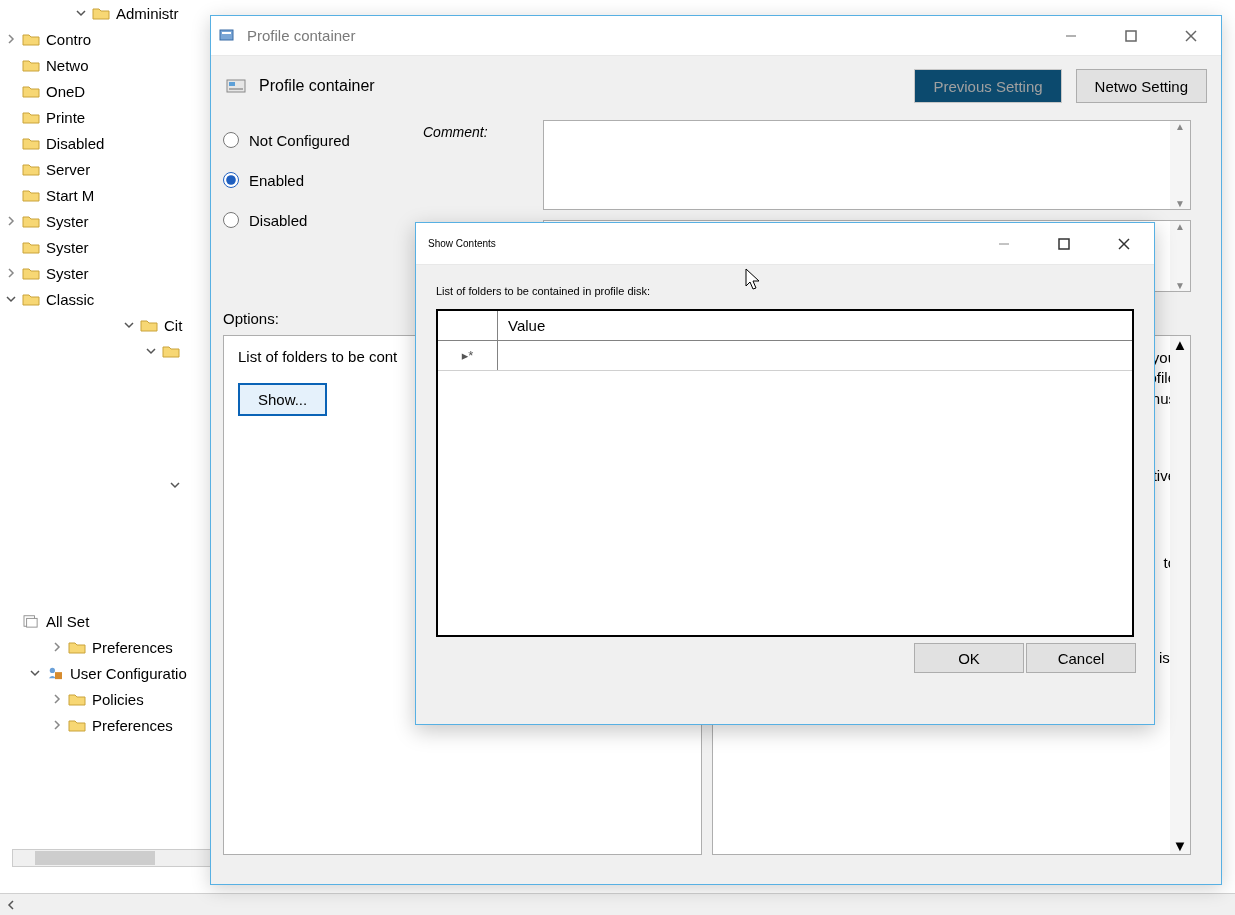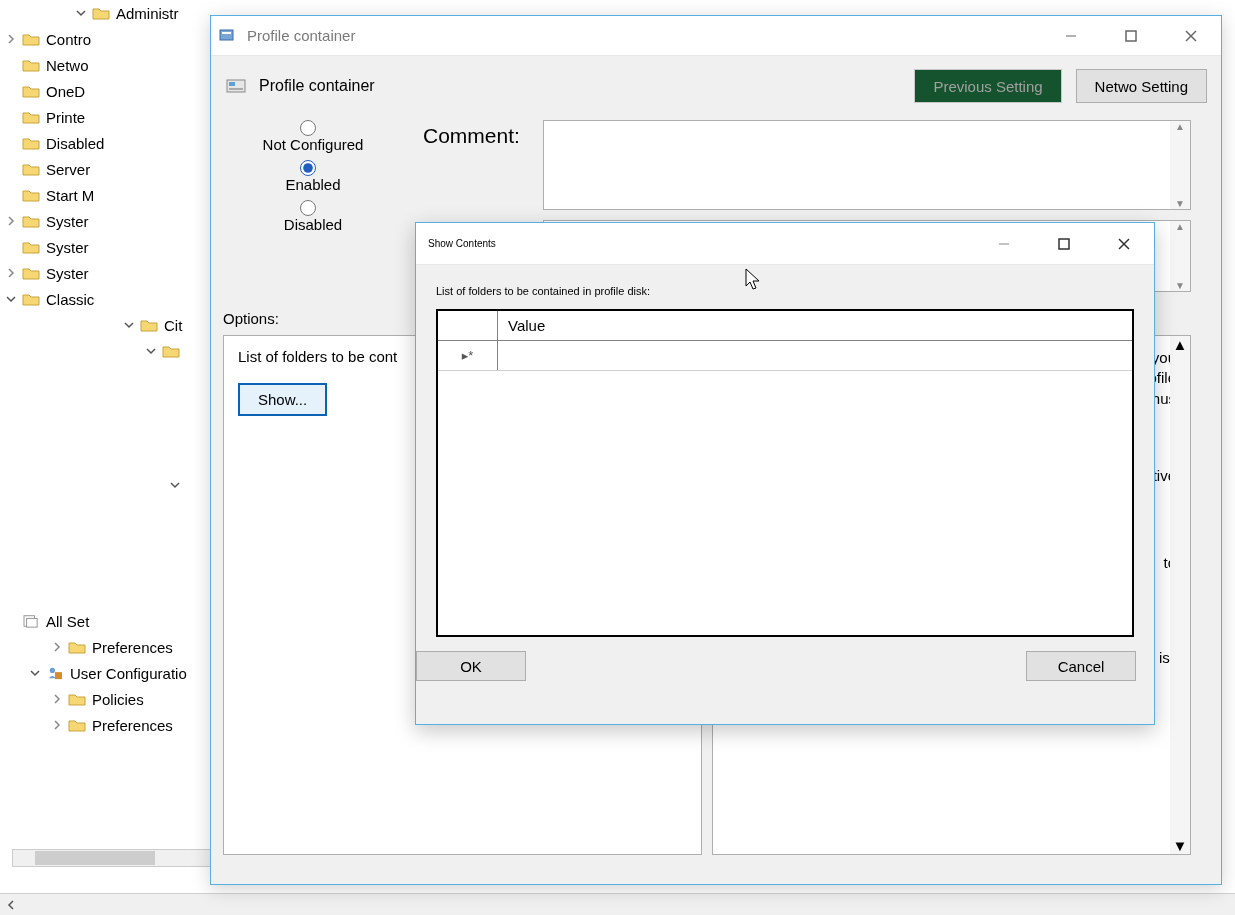--- a/index.html
+++ b/index.html
@@ -65,30 +65,30 @@
 .setting-header {
   display:flex; align-items:center; height:60px; padding:0 14px;
 }
 .setting-header .setting-icon { width:24px; height:24px; margin-right:10px; }
 .setting-header .setting-name { flex:1; font-size:16px; }
 .hdr-btn {
   height:34px; padding:0 18px; margin-left:14px;
   background:#e1e1e1; border:1px solid #adadad; font-size:15px;
   display:flex; align-items:center; justify-content:center;
 }
-.hdr-btn.disabled { color:#a0a0a0; background:#14532d; border-color:#c7c7c7; }
+.hdr-btn.disabled { color:#a0a0a0; background:#0c4a6e; border-color:#c7c7c7; }
 
 
 .config-area { display:flex; padding:4px 30px 0 12px; gap:20px; }
 .radio-col { width:180px; }
-.radio-row { display:flex; align-items:center; height:40px; font-size:15px;flex-direction:column; }
+.radio-row { display:flex; align-items:center; height:40px; font-size:15px; }
 .radio-row input[type=radio]{ width:16px; height:16px; margin-right:10px; accent-color:#1f5fbf; }
 .fields-col { flex:1; }
 .field-row { display:flex; align-items:flex-start; margin-bottom:10px; }
-.field-label { width:120px; font-size:21px; padding-top:4px; }
+.field-label { width:120px; font-size:14px; padding-top:4px;font-style:italic; }
 .textarea-box {
   flex:1; height:90px; background:#fff; border:1px solid #aeaeae; position:relative;
 }
 .textarea-box .scroll-stub { position:absolute; right:0; top:0; width:20px; height:100%; background:#f5f5f5; display:flex; flex-direction:column; justify-content:space-between; align-items:center; }
 .scroll-stub span { font-size:10px; color:#888; }
 .textarea-box.supported { height:72px; }
 
 
 .lower-row { display:flex; padding:0 30px 0 12px; gap:10px; height:520px; }
 .lower-row .left-pane, .lower-row .right-pane {
@@ -120,21 +120,21 @@
   border:2px solid #000; background:#fff; height:328px; position:relative;
   overflow:hidden;
 }
 .grid-header { display:flex; height:30px; border-bottom:1px solid #828282; }
 .grid-corner { width:60px; border-right:1px solid #828282; background:#fff; }
 .grid-col-head { flex:1; padding-left:10px; display:flex; align-items:center; font-size:15px; }
 .grid-row { display:flex; height:30px; border-bottom:1px solid #d0d0d0; }
 .grid-rowhead { width:60px; border-right:1px solid #828282; display:flex; align-items:center; justify-content:center; font-size:13px; color:#555; }
 .grid-cell { flex:1; display:flex; align-items:center; padding-left:8px; }
 .grid-cell input { border:none; outline:none; width:100%; font-size:14px; height:100%; }
-.dlg-btns { display:flex; justify-content:space-between; gap:2px; padding:14px 18px 0 0; }
+.dlg-btns { display:flex; justify-content:flex-end; gap:2px; padding:6px 18px 0 0; }
 .dlg-btn { width:110px; height:30px; background:#e1e1e1; border:1px solid #adadad; font-size:15px; display:flex; align-items:center; justify-content:center; }
 
 
 .cursor { position:absolute; left:745px; top:268px; width:18px; height:24px; z-index:100; }
 
 
 .tree-gap { height:108px; }
 </style>
 </head>
 <body>

